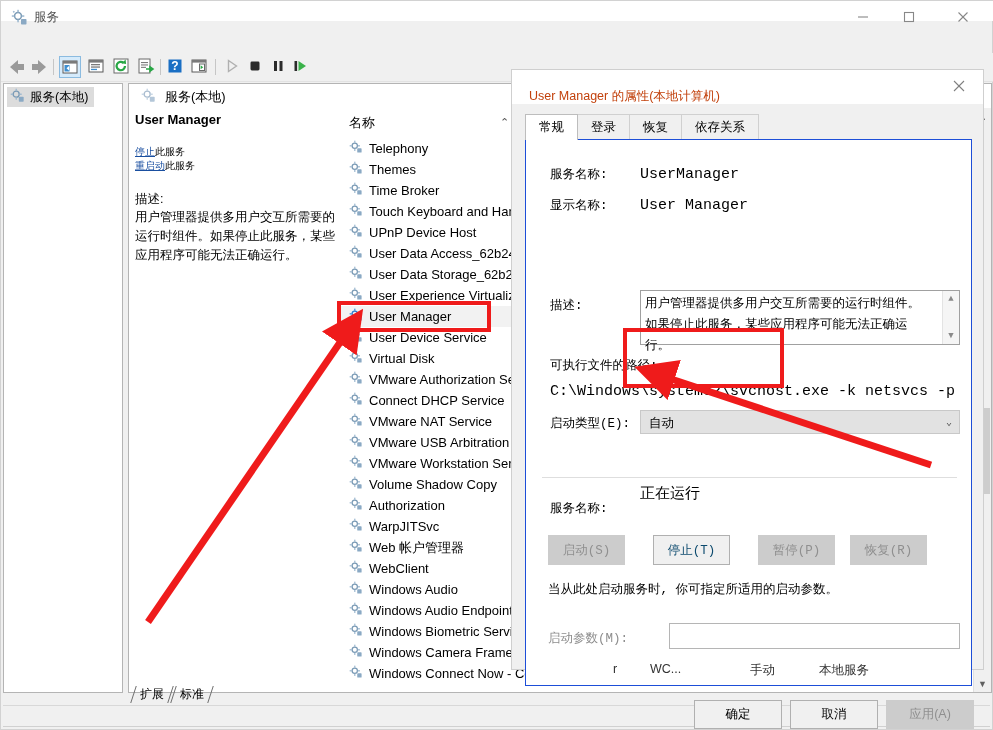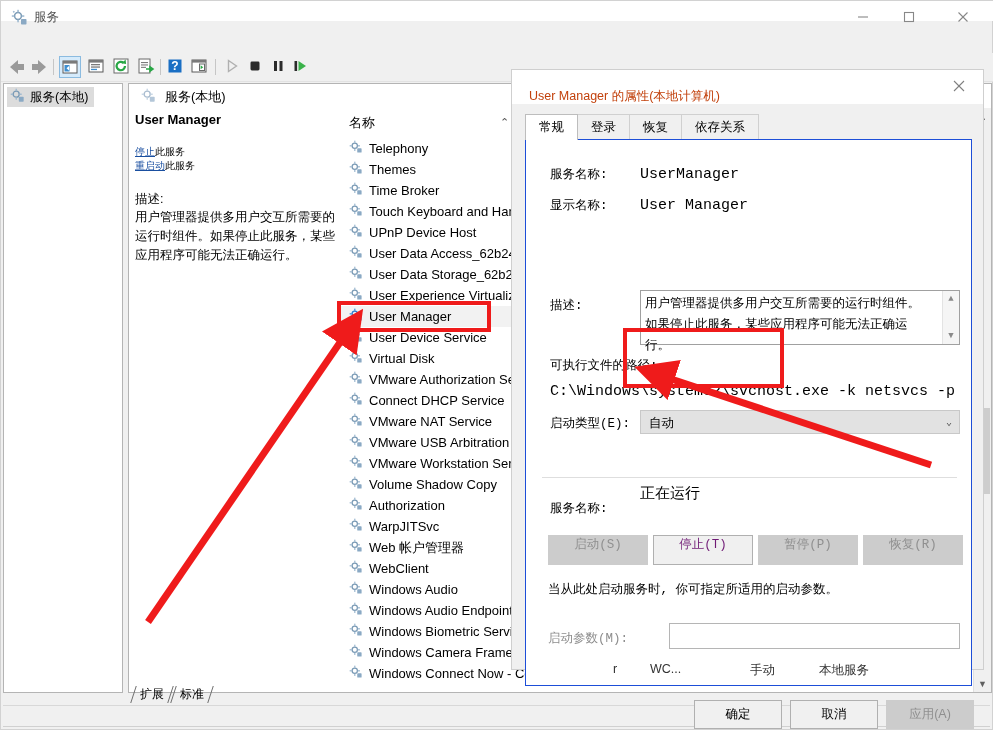--- a/index.html
+++ b/index.html
@@ -114,23 +114,23 @@
   .descbox .sb .a{position:absolute;left:0;width:16px;height:16px;display:flex;align-items:center;
     justify-content:center;font-size:9px;color:#8a8a8a;cursor:default;}
 
   .combo{position:absolute;left:114px;top:270px;width:320px;height:24px;background:#e2e2e2;
     border:1px solid #c8c8c8;box-sizing:border-box;}
   .combo .cv{position:absolute;left:8px;top:4px;font-size:12.5px;}
   .combo .ca{position:absolute;right:7px;top:5px;font-size:10px;color:#444;}
 
   .hr{position:absolute;left:16px;width:415px;height:1px;background:#dedede;}
 
-  .sbtn{position:absolute;height:30px;width:100px;box-sizing:border-box;font-size:12.5px;
-    display:flex;align-items:flex-start;justify-content:center;cursor:default;}
-  .sbtn.on{background:#f0f0f0;border:1px solid #b0b0b0;color:#701a75;}
+  .sbtn{position:absolute;height:30px;width:77px;box-sizing:border-box;font-size:12.5px;
+    display:flex;align-items:center;justify-content:center;cursor:default;}
+  .sbtn.on{background:#f0f0f0;border:1px solid #b0b0b0;color:#0c4a6e;}
   .sbtn.off{background:#cccccc;border:1px solid #cccccc;color:#8f8f8f;}
 
   .paramfield{position:absolute;left:143px;top:483px;width:291px;height:26px;background:#fff;
     border:1px solid #b5b5b5;box-sizing:border-box;}
 
   .dbtn{position:absolute;top:630px;width:88px;height:29px;box-sizing:border-box;font-size:12.5px;
     display:flex;align-items:center;justify-content:center;cursor:default;}
   .dbtn.n{background:#f0f0f0;border:1px solid #b0b0b0;}
   .dbtn.d{background:#cccccc;border:1px solid #cccccc;color:#8f8f8f;}
 
@@ -857,21 +857,21 @@
 
       <div class="sbtn off" style="left:22px;top:395px">
           <span>启动(S)</span>
         </div>
       <div class="sbtn on" style="left:127px;top:395px">
           <span>停止(T)</span>
         </div>
       <div class="sbtn off" style="left:232px;top:395px">
           <span>暂停(P)</span>
         </div>
-      <div class="sbtn off" style="left:337px;top:395px">
+      <div class="sbtn off" style="left:324px;top:395px">
           <span>恢复(R)</span>
         </div>
 
       <span class="flabel" style="left:22px;top:441px">当从此处启动服务时, 你可指定所适用的启动参数。</span>
 
       <span class="flabel" style="left:22px;top:490px;color:#8d8d8d">启动参数(M):</span>
       <div class="paramfield"></div>
     </div>
 
     <div class="dbtn n" style="left:182px">

